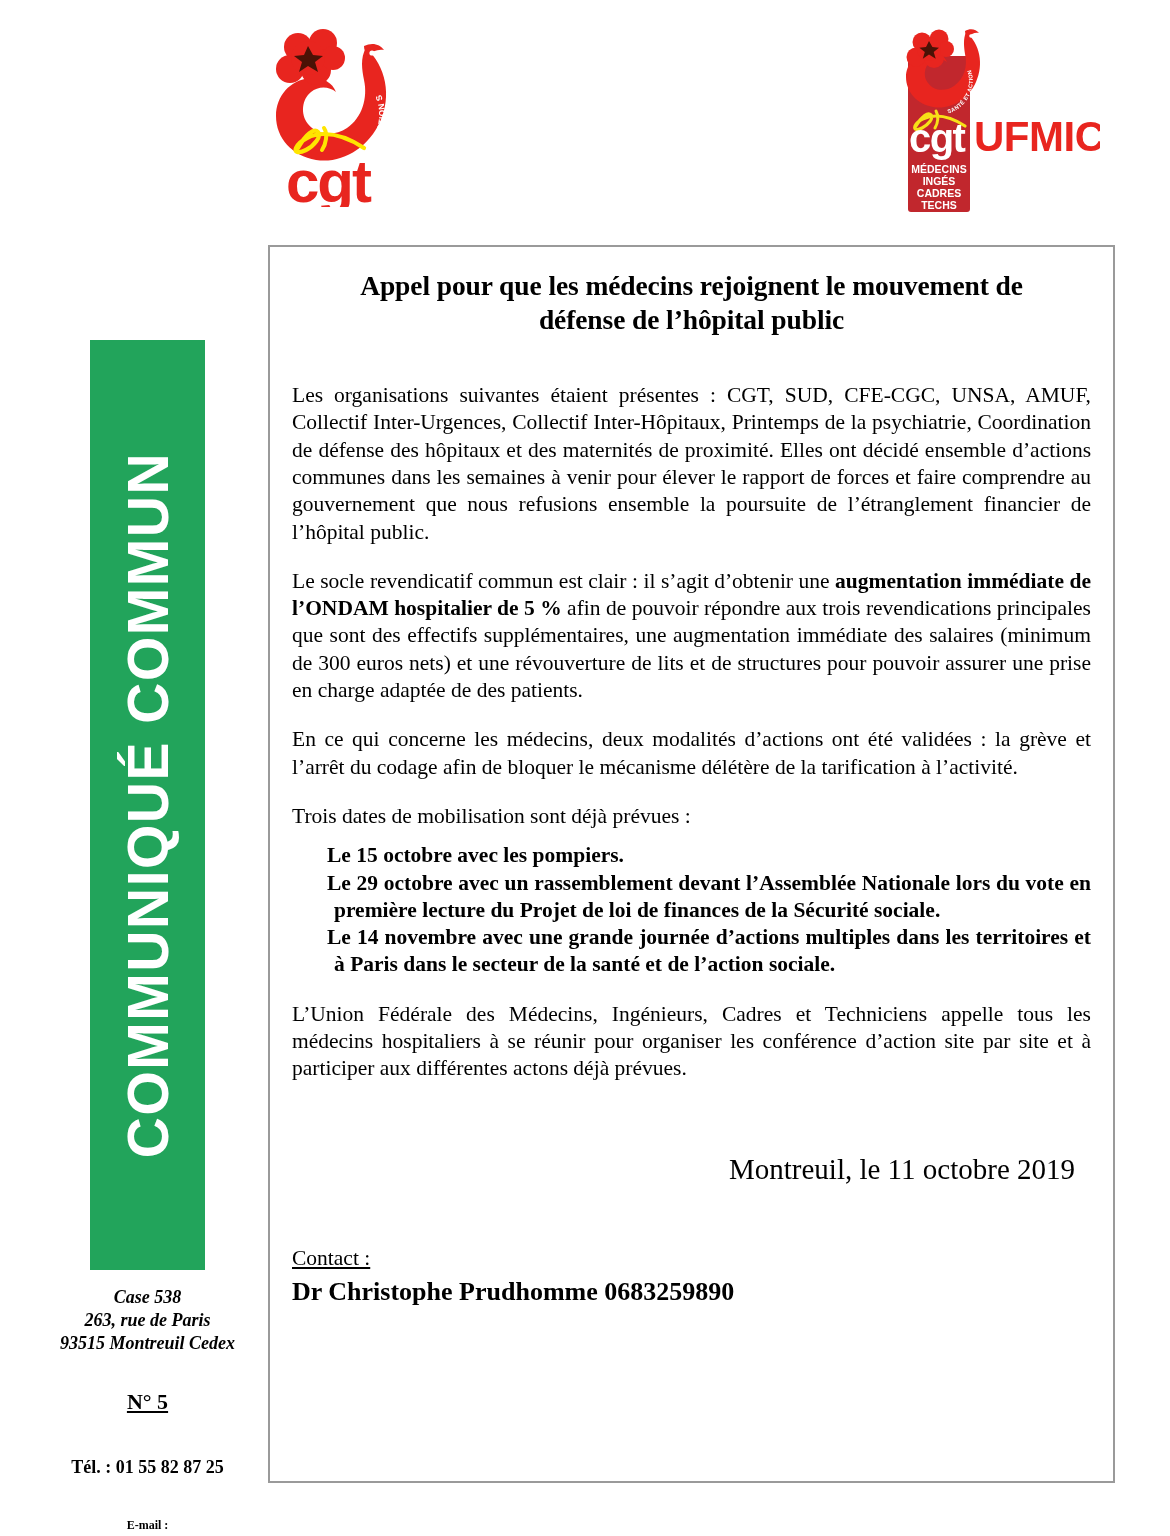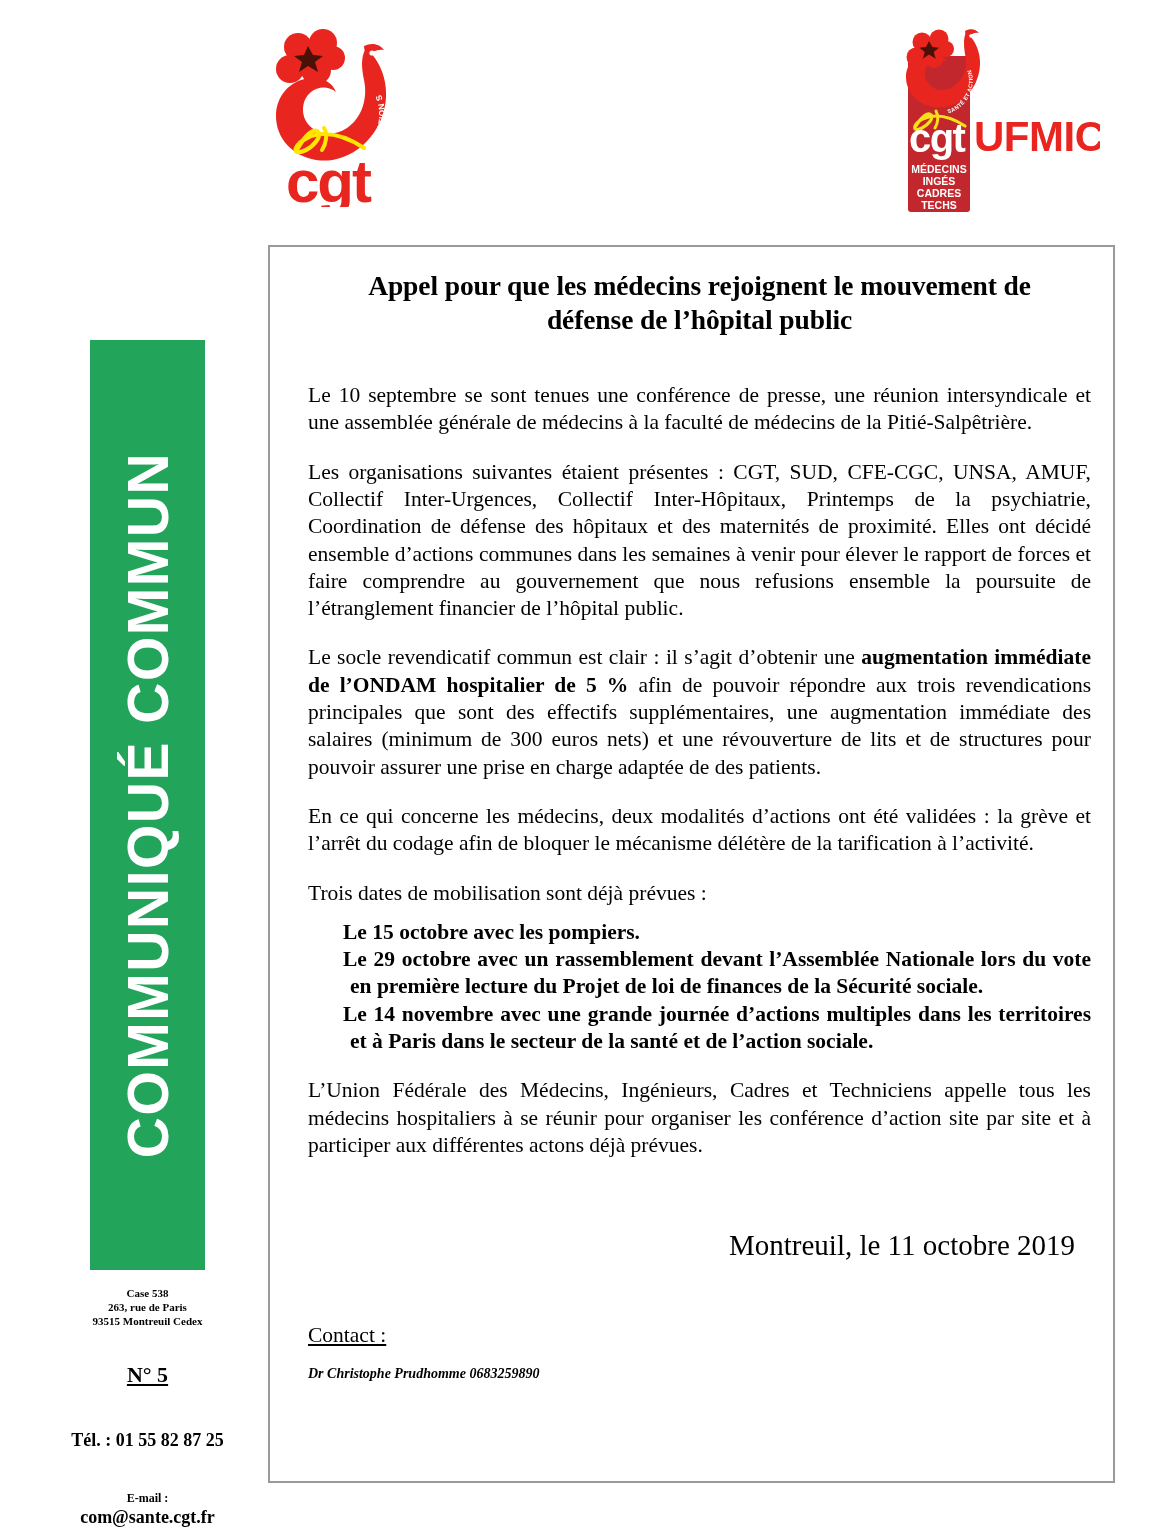--- a/index.html
+++ b/index.html
@@ -61,22 +61,23 @@
     position: absolute;
     left: 30px;
     top: 1286px;
     width: 235px;
     text-align: center;
     font-family: "Liberation Serif", "DejaVu Serif", serif;
     font-weight: bold;
     color: #000;
   }
   .sidebar-address {
-    font-size: 11px;
+    font-size: 18px;
     line-height: 1.28;
+    font-style: italic;
   }
   .sidebar-number {
     font-size: 22px;
     margin-top: 34px;
     text-decoration: underline;
   }
   .sidebar-tel {
     font-size: 18px;
     margin-top: 42px;
   }
@@ -94,21 +95,21 @@
     position: absolute;
     left: 268px;
     top: 245px;
     width: 847px;
     height: 1238px;
     border: 2px solid #9a9a9a;
     box-sizing: border-box;
     background: #ffffff;
   }
   .content-inner {
-    padding: 18px 22px 0 38px;
+    padding: 18px 22px 0 22px;
   }
 
   .doc-title {
     text-align: center;
     font-size: 27.5px;
     font-weight: bold;
     line-height: 1.22;
     margin: 4px 26px 0 26px;
     letter-spacing: -0.1px;
   }
@@ -151,24 +152,23 @@
 
   .contact-block {
     margin-top: 58px;
   }
   .contact-label {
     font-size: 21.5px;
     text-decoration: underline;
     display: inline-block;
   }
   .contact-person {
-    font-size: 14px;
-    font-weight: bold;
-    font-style: italic;
-    margin-top: 16px;
+    font-size: 26px;
+    font-weight: bold;
+    margin-top: 2px;
   }
 </style>
 </head>
 <body>
 
 <div class="logo-cgt-main">
   <svg class="logo-svg" viewBox="0 0 130 185" width="130" height="185">
     <defs>
       <path id="arcPathMain" d="M 70 148 A 56 56 0 0 0 112 70" fill="none"></path>
     </defs>
@@ -271,21 +271,20 @@
   <div class="sidebar-email-value">com@sante.cgt.fr</div>
 </div>
 
 <div class="content-box">
   <div class="content-inner">
 
     <div class="doc-title">Appel pour que les médecins rejoignent le mouvement de défense de l’hôpital public</div>
 
     <div class="body-text">
 
-      <p class="para">Le 10 septembre se sont tenues une conférence de presse, une réunion intersyndicale et une assemblée générale de médecins à la faculté de médecins de la Pitié-Salpêtrière.</p>
 
       <p class="para">Les organisations suivantes étaient présentes : CGT, SUD, CFE-CGC, UNSA, AMUF, Collectif Inter-Urgences, Collectif Inter-Hôpitaux, Printemps de la psychiatrie, Coordination de défense des hôpitaux et des maternités de proximité. Elles ont décidé ensemble d’actions communes dans les semaines à venir pour élever le rapport de forces et faire comprendre au gouvernement que nous refusions ensemble la poursuite de l’étranglement financier de l’hôpital public.</p>
 
       <p class="para"><span>Le socle revendicatif commun est clair : il s’agit d’obtenir une </span><b>augmentation immédiate de l’ONDAM hospitalier de 5 %</b><span> afin de pouvoir répondre aux trois revendications principales que sont des effectifs supplémentaires, une augmentation immédiate des salaires (minimum de 300 euros nets) et une révouverture de lits et de structures pour pouvoir assurer une prise en charge adaptée de des patients.</span></p>
 
       <p class="para">En ce qui concerne les médecins, deux modalités d’actions ont été validées : la grève et l’arrêt du codage afin de bloquer le mécanisme délétère de la tarification à l’activité.</p>
 
       <p class="para tight">Trois dates de mobilisation sont déjà prévues :</p>
 
       <ul class="dates-list">

